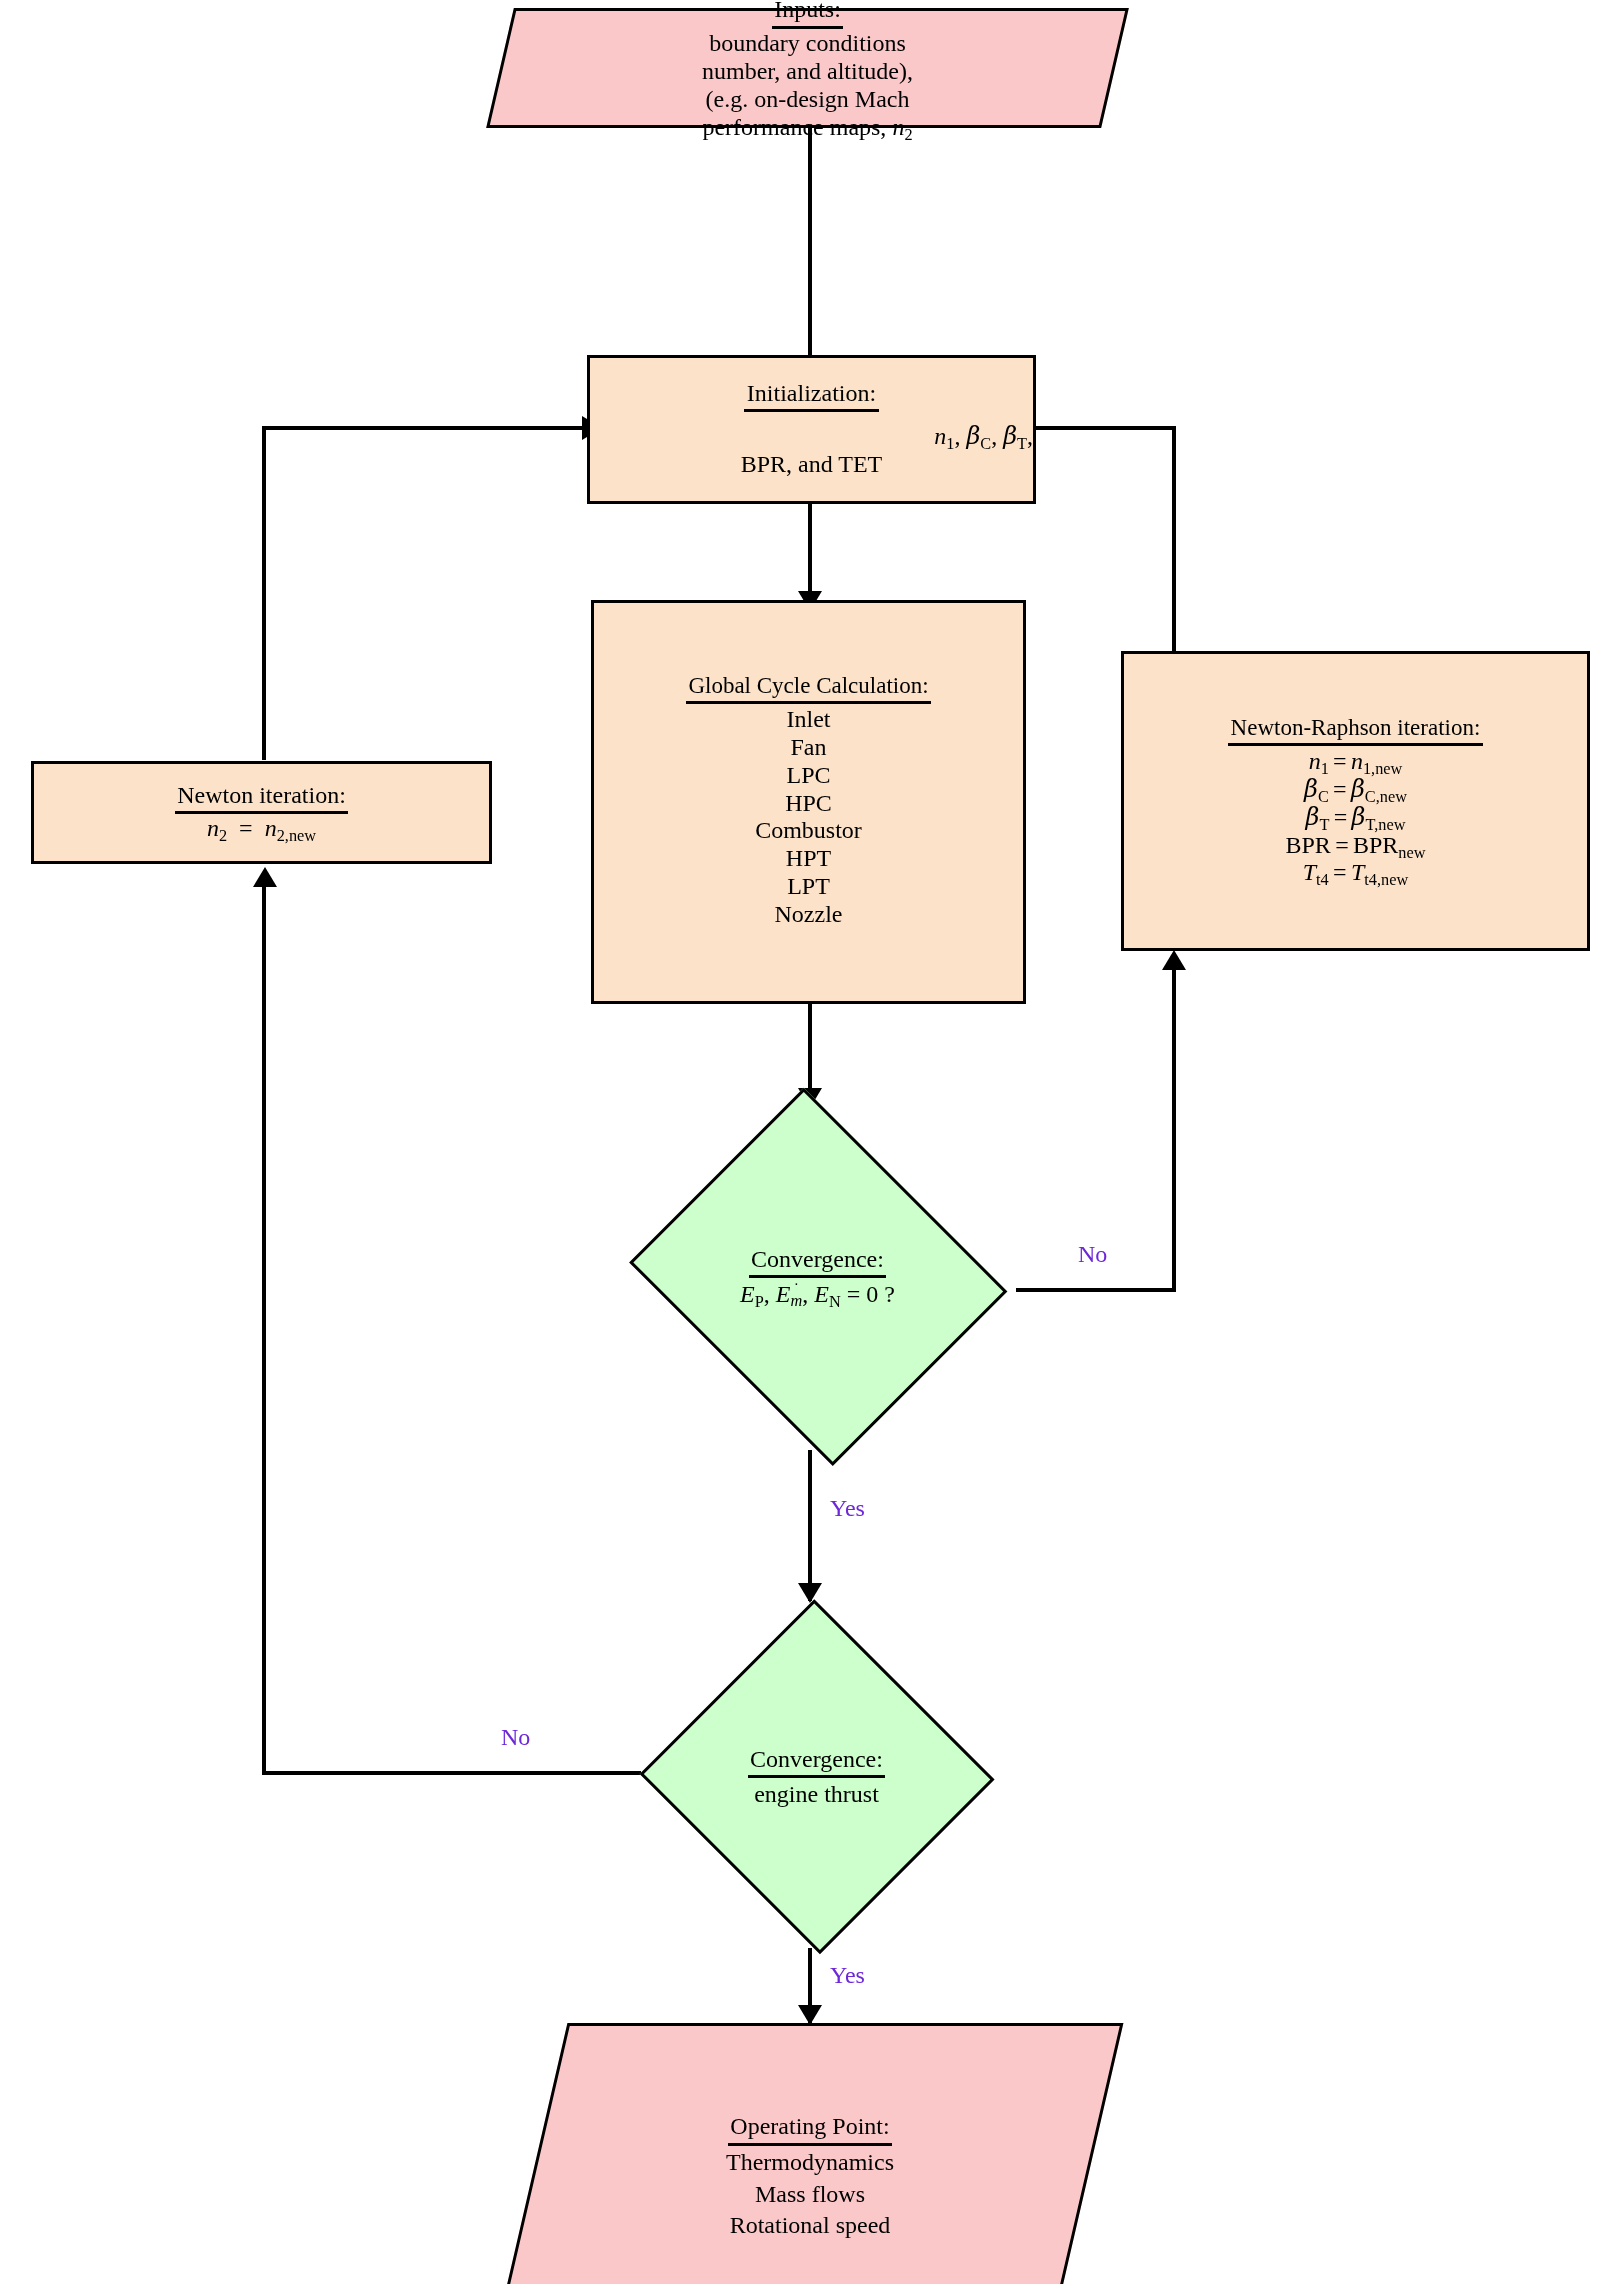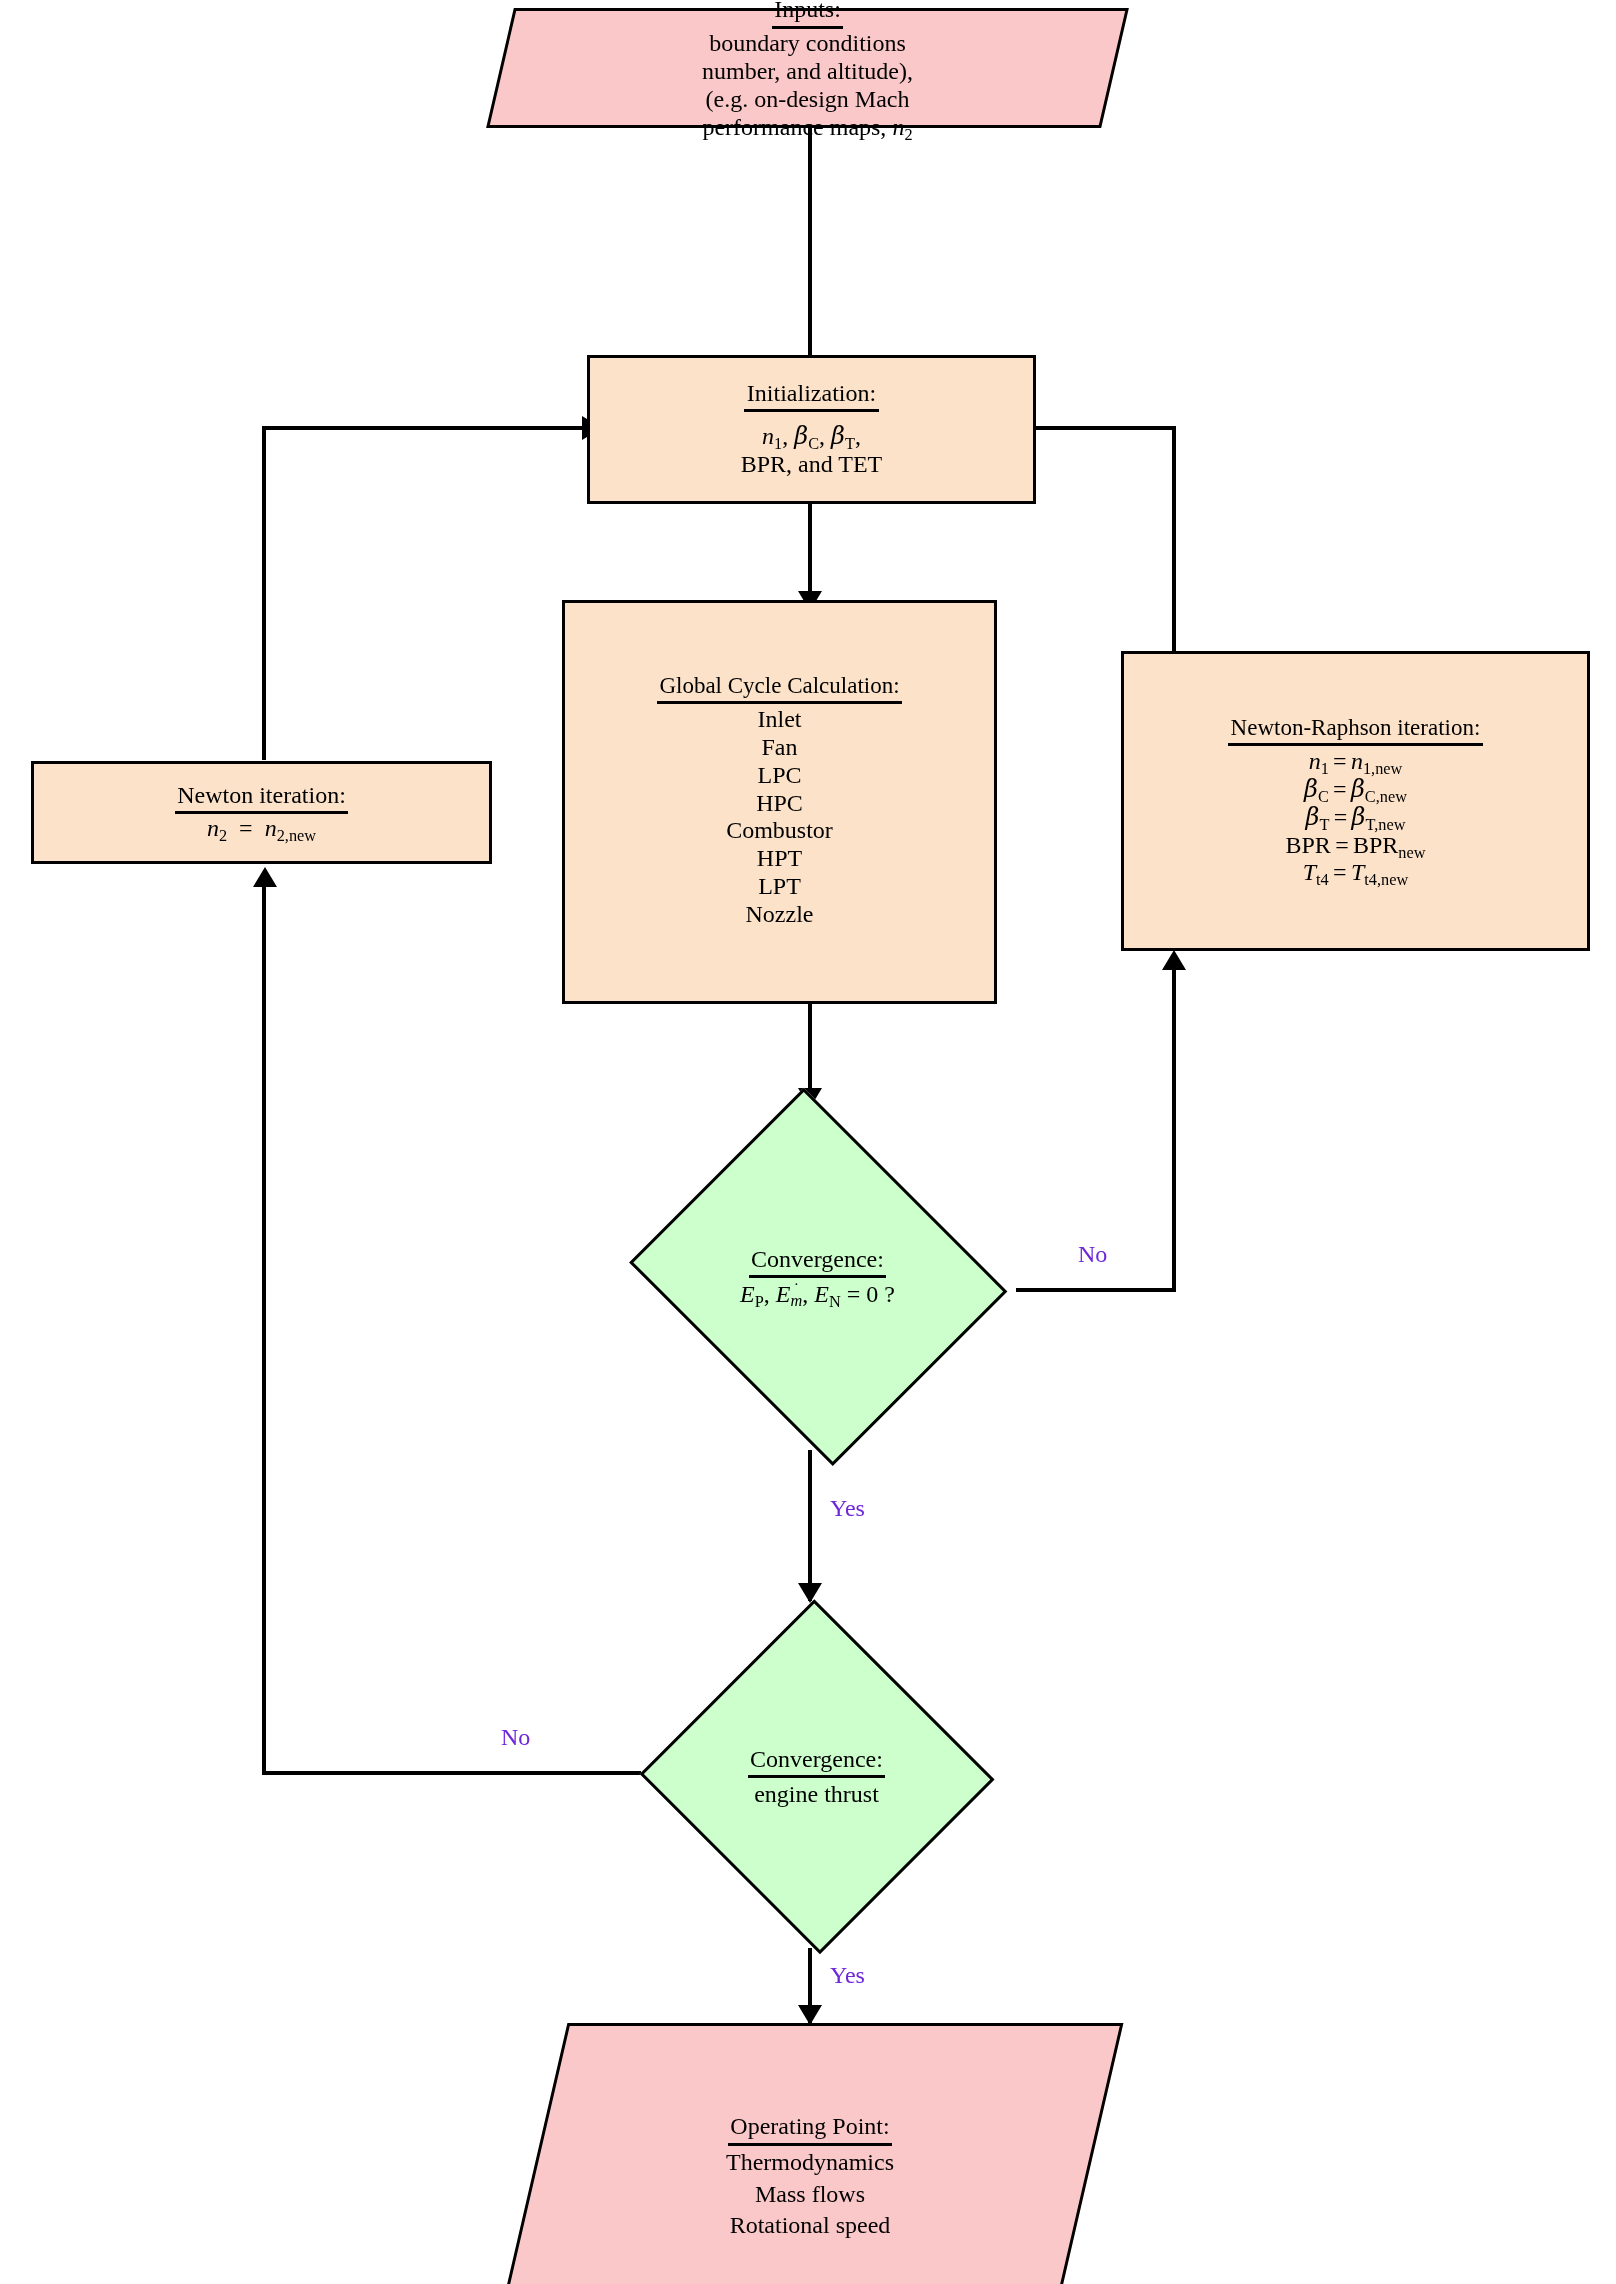--- a/index.html
+++ b/index.html
@@ -106,28 +106,28 @@
       <div class="ln" style="margin-top:1.2px;">boundary conditions</div>
       <div class="ln">number, and altitude),</div>
       <div class="ln">(e.g. on-design Mach</div>
       <div class="ln"><span>performance maps, </span><span class="mi">n</span><sub>2</sub></div>
     </div>
   </div>
 
   <div class="node rect" style="left:587px;top:355px;width:449px;height:149px;--fill:#FCE2C8;">
     <div class="inner">
       <div><span class="ttl">Initialization:</span></div>
-      <div class="ln" style="margin-top:11px;">
+      <div class="ln" style="margin-top:11px;text-align:right;">
         <span class="mi">n</span><sub>1</sub><span>, </span><span class="gk">β</span><sub>C</sub><span>, </span><span class="gk">β</span><sub>T</sub><span>,</span>
       </div>
       <div class="ln">BPR, and TET</div>
     </div>
   </div>
 
-  <div class="node rect" style="left:562px;top:600px;width:435px;height:404px;--fill:#FCE2C8;">
+  <div class="node rect" style="left:591px;top:600px;width:435px;height:404px;--fill:#FCE2C8;">
     <div class="inner" style="padding-bottom:2.4px;">
       <div><span class="ttl" style="font-size:23px;">Global Cycle Calculation:</span></div>
       <div class="ln" style="margin-top:1.8px;">Inlet</div>
       <div class="ln">Fan</div>
       <div class="ln">LPC</div>
       <div class="ln">HPC</div>
       <div class="ln">Combustor</div>
       <div class="ln">HPT</div>
       <div class="ln">LPT</div>
       <div class="ln">Nozzle</div>

